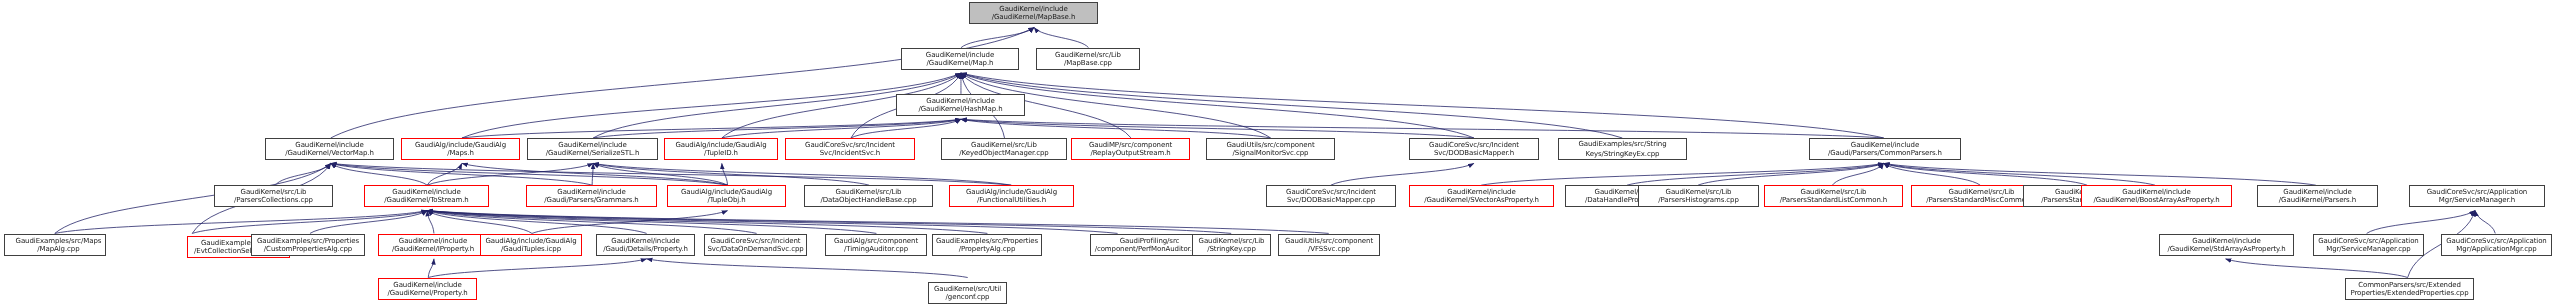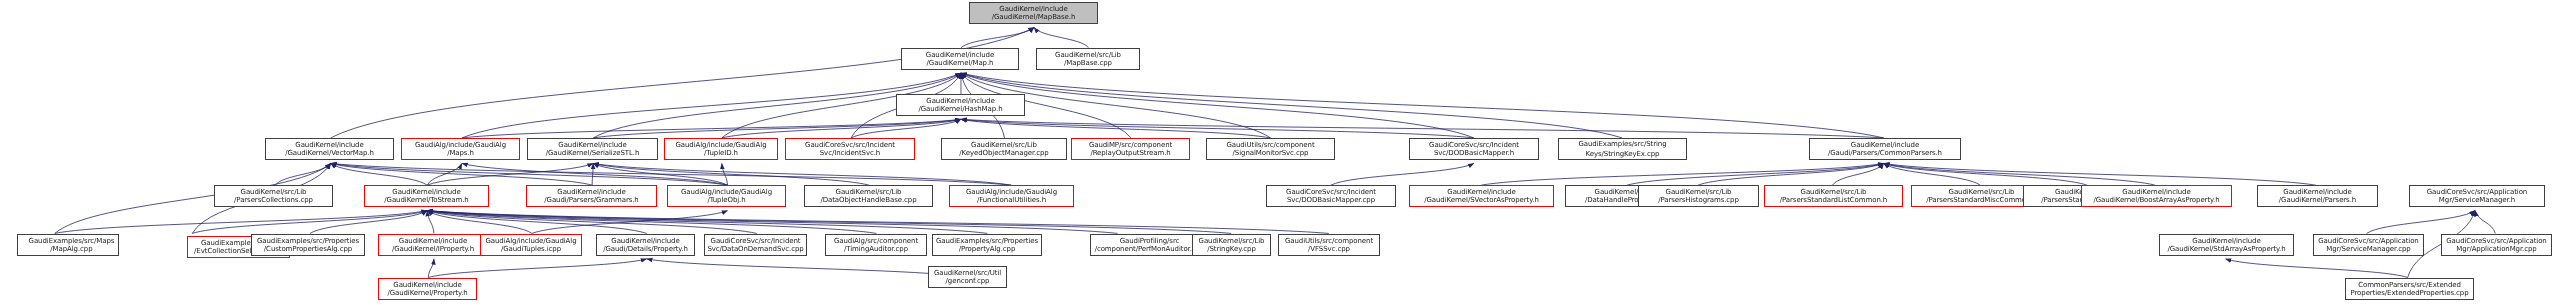--- a/index.html
+++ b/index.html
@@ -240,21 +240,21 @@
       <span class="ln">/GaudiKernel/BoostArrayAsProperty.h</span>
     </div>
     <div class="node" style="left: 2257px; top: 185px; width: 121px; height: 22px;">
       <span class="ln">GaudiKernel/include</span>
       <span class="ln">/GaudiKernel/Parsers.h</span>
     </div>
     <div class="node" style="left: 2409px; top: 185px; width: 136px; height: 22px;">
       <span class="ln">GaudiCoreSvc/src/Application</span>
       <span class="ln">Mgr/ServiceManager.h</span>
     </div>
-    <div class="node" style="left: 17px; top: 234px; width: 102px; height: 22px; padding-left: 9px;">
+    <div class="node" style="left: 4px; top: 234px; width: 102px; height: 22px; padding-left: 9px;">
       <span class="ln">GaudiExamples/src/Maps</span>
       <span class="ln">/MapAlg.cpp</span>
     </div>
     <div class="node red" style="left: 139px; top: 236px; width: 103px; height: 22px; margin-left: 48px;">
       <span class="ln">GaudiExamples/src/IO</span>
       <span class="ln">/EvtCollectionSelector.cpp</span>
     </div>
     <div class="node" style="left: 251px; top: 234px; width: 114px; height: 22px;">
       <span class="ln">GaudiExamples/src/Properties</span>
       <span class="ln">/CustomPropertiesAlg.cpp</span>
@@ -304,21 +304,21 @@
       <span class="ln">Mgr/ServiceManager.cpp</span>
     </div>
     <div class="node" style="left: 2441px; top: 234px; width: 111px; height: 22px;">
       <span class="ln">GaudiCoreSvc/src/Application</span>
       <span class="ln">Mgr/ApplicationMgr.cpp</span>
     </div>
     <div class="node red" style="left: 378px; top: 278px; width: 99px; height: 22px;">
       <span class="ln">GaudiKernel/include</span>
       <span class="ln">/GaudiKernel/Property.h</span>
     </div>
-    <div class="node" style="left: 928px; top: 266px; width: 79px; height: 22px;">
+    <div class="node" style="left: 928px; top: 282px; width: 79px; height: 22px;">
       <span class="ln">GaudiKernel/src/Util</span>
       <span class="ln">/genconf.cpp</span>
     </div>
     <div class="node" style="left: 2345px; top: 278px; width: 129px; height: 22px;">
       <span class="ln">CommonParsers/src/Extended</span>
       <span class="ln">Properties/ExtendedProperties.cpp</span>
     </div>
   </div>
 
 

